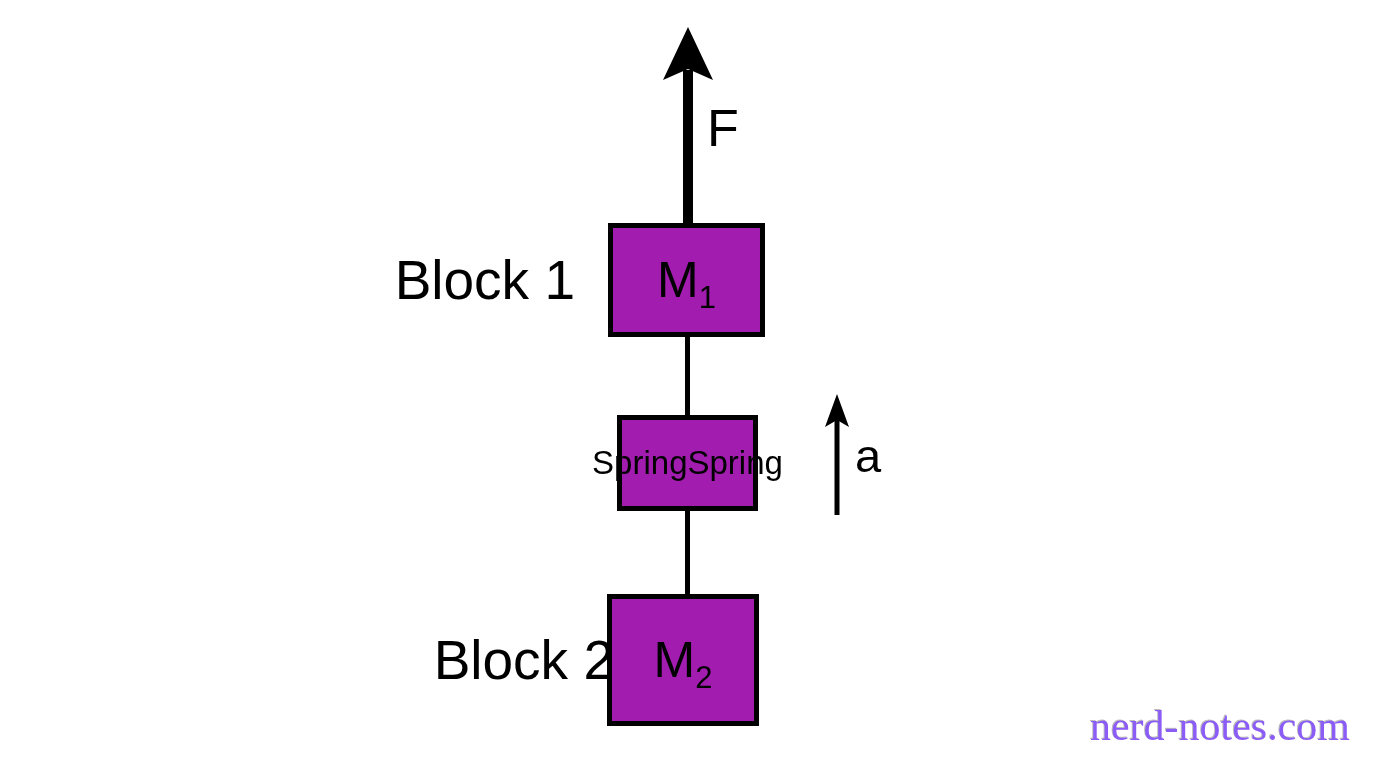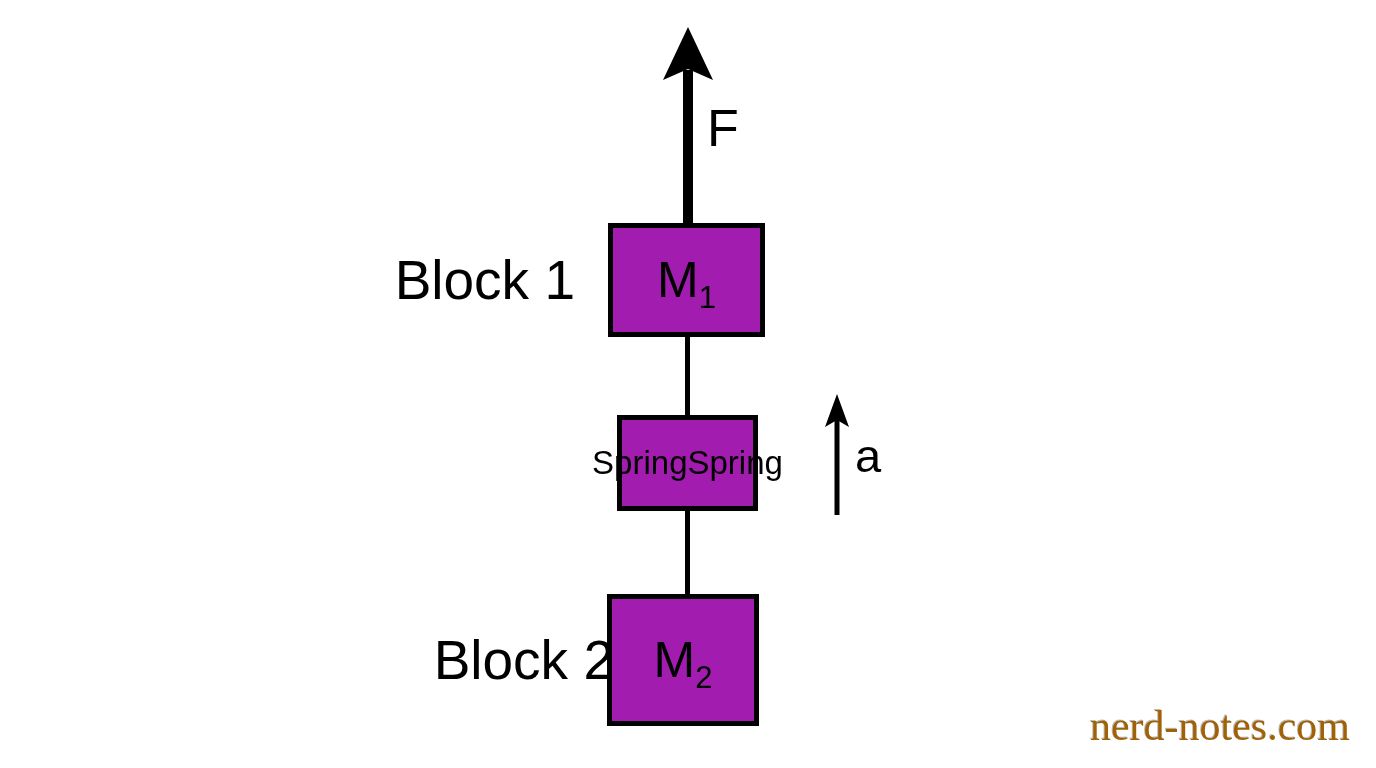--- a/index.html
+++ b/index.html
@@ -54,21 +54,21 @@
     left: 855px; top: 432px;
     font-size: 47px;
     line-height: 1;
   }
   .watermark {
     position: absolute;
     right: 26px; top: 705px;
     font-family: "Liberation Serif", "DejaVu Serif", serif;
     font-size: 42px;
     line-height: 1;
-    color: #a16207;
+    color: #8b5cf6;
     text-shadow: -1px -1px 0 #bdbdbd, 1px 1px 0 #ffffff;
   }
 </style>
 </head>
 <body>
 
 <div class="canvas">
 
   <svg class="overlay" viewBox="0 0 1376 768" xmlns="http://www.w3.org/2000/svg">
 

